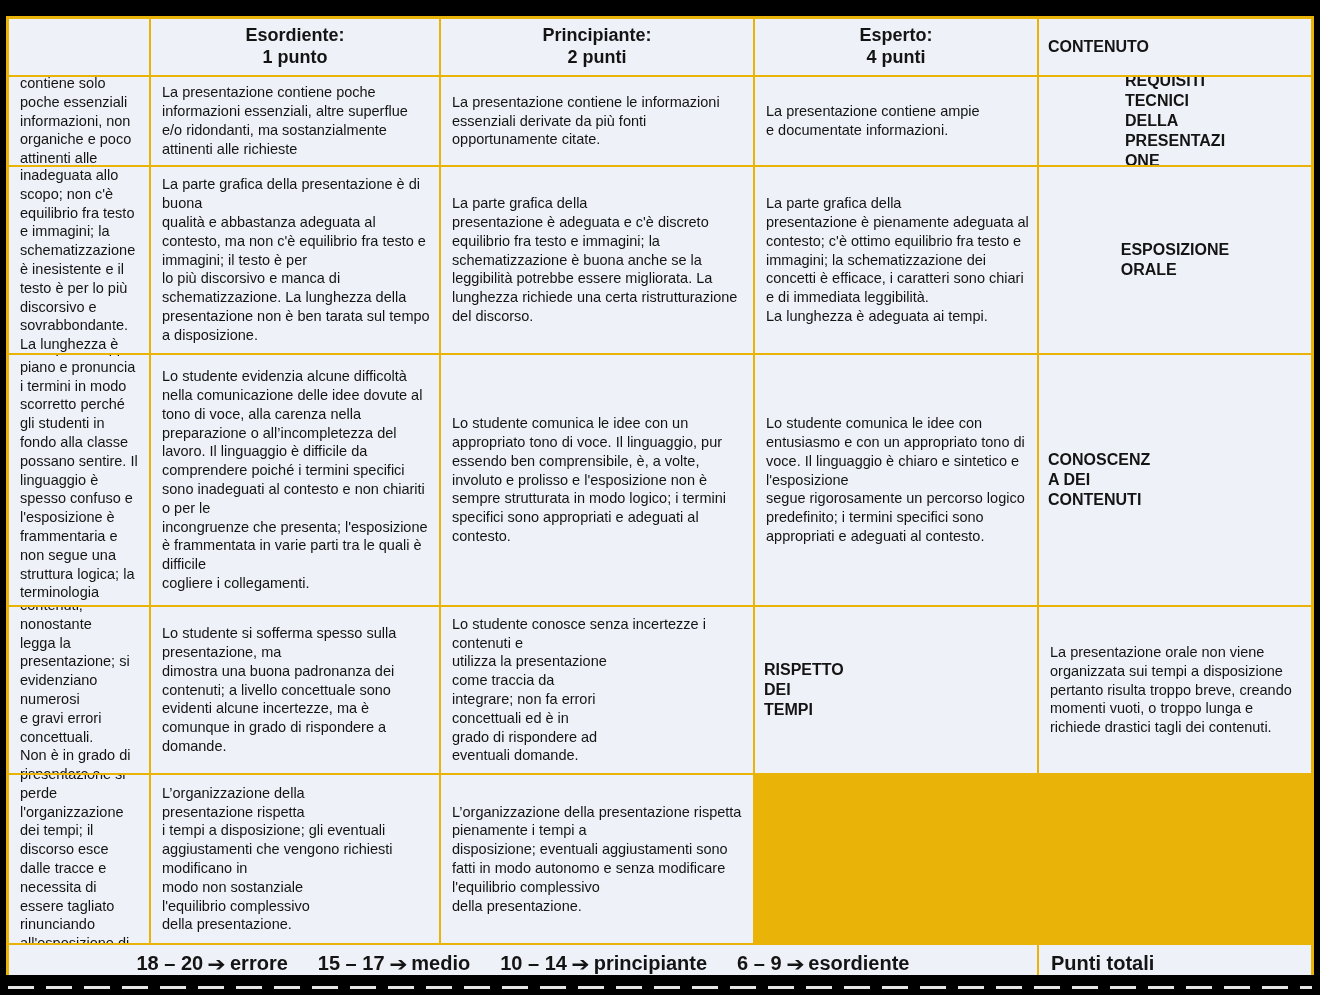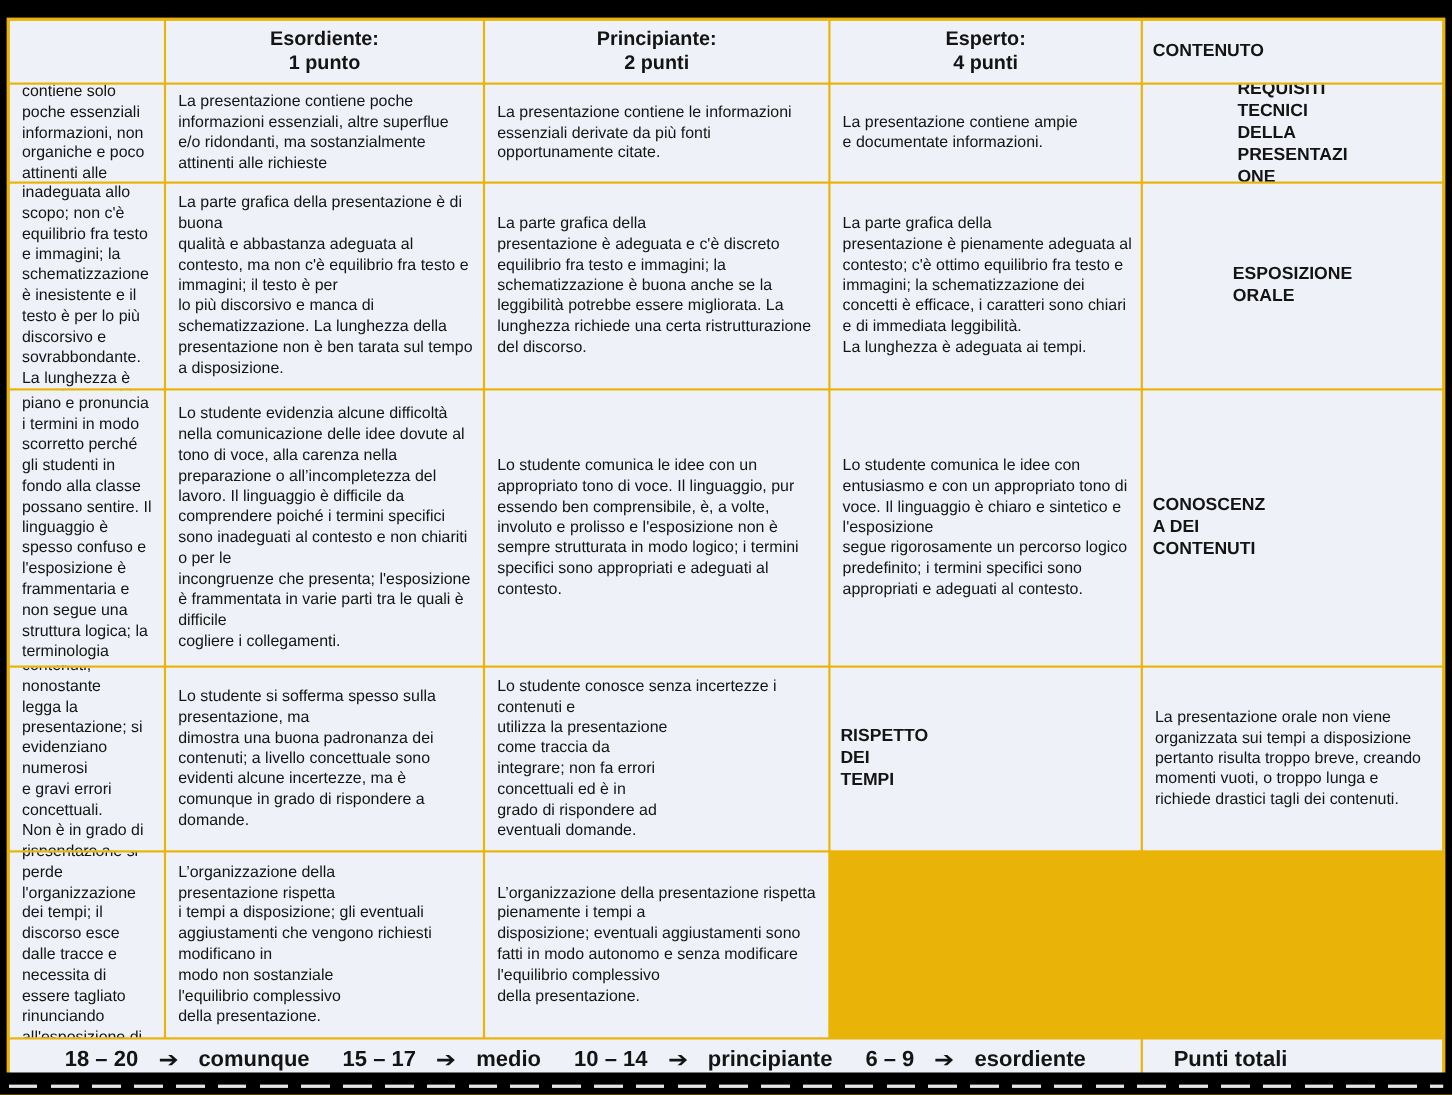--- a/index.html
+++ b/index.html
@@ -29,24 +29,24 @@
   .rowlabel.center{justify-content:center;padding:4px 4px;}
   .body-cell{padding:4px 8px 4px 11px;}
   .cell-text{
     font-size:14.5px;line-height:18.8px;white-space:pre-wrap;
     overflow-wrap:break-word;width:100%;
   }
   .footer-scale{
     grid-column:1 / span 4;justify-content:center;
     font-weight:bold;font-size:20px;gap:30px;
   }
-  .scale-group{display:flex;align-items:center;gap:19px;white-space:pre;}
+  .scale-group{display:flex;align-items:center;gap:5px;white-space:pre;}
   .arrow{font-size:20px;line-height:1;transform:scaleX(1.1);}
   .footer-total{
-    font-weight:bold;font-size:20px;padding-left:28px;
+    font-weight:bold;font-size:20px;padding-left:12px;
   }
   .bottom-strip{
     position:absolute;left:0;bottom:0;width:1320px;height:20px;background:#000;
   }
   .bottom-dashes{
     position:absolute;left:8px;bottom:6px;width:1304px;height:3px;
     background:repeating-linear-gradient(90deg,#fff 0 26px,#000 26px 38px);
     opacity:.9;
   }
 </style>
@@ -163,21 +163,21 @@
 l'equilibrio complessivo
 della presentazione.</div>
     </div>
   <div class="cell body-cell">
       <div class="cell-text">L’organizzazione della presentazione rispetta pienamente i tempi a
 disposizione; eventuali aggiustamenti sono fatti in modo autonomo e senza modificare l'equilibrio complessivo
 della presentazione.</div>
     </div>
 
   <div class="cell footer-scale">
-    <span class="scale-group"><span>18 – 20</span><span class="arrow">➔</span><span>comunque</span></span>
+    <span class="scale-group"><span>18 – 20</span><span class="arrow">➔</span><span>errore</span></span>
     <span class="scale-group"><span>15 – 17</span><span class="arrow">➔</span><span>medio</span></span>
     <span class="scale-group"><span>10 – 14</span><span class="arrow">➔</span><span>principiante</span></span>
     <span class="scale-group"><span>6 – 9</span><span class="arrow">➔</span><span>esordiente</span></span>
   </div>
   <div class="cell footer-total">Punti totali</div>
 
 </div>
 
 <div class="bottom-strip">
   <div class="bottom-dashes"></div>

